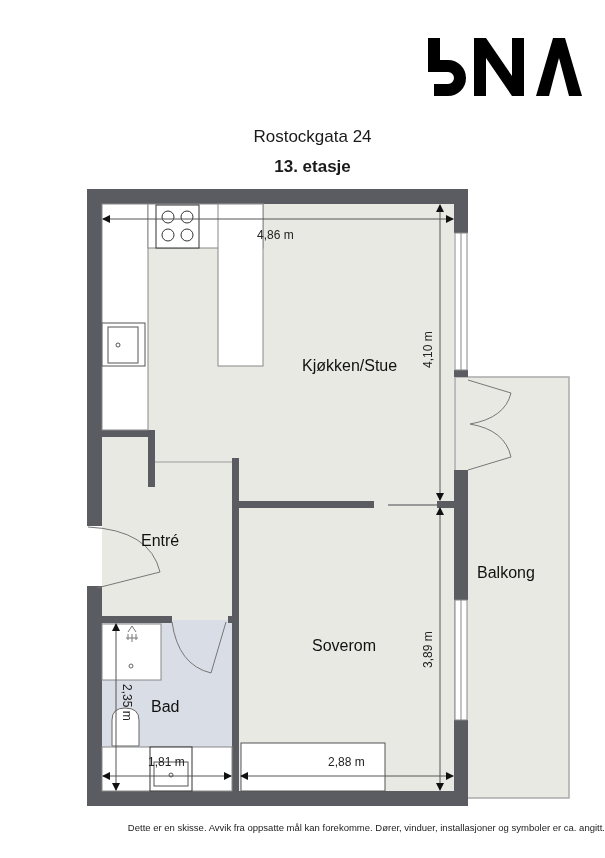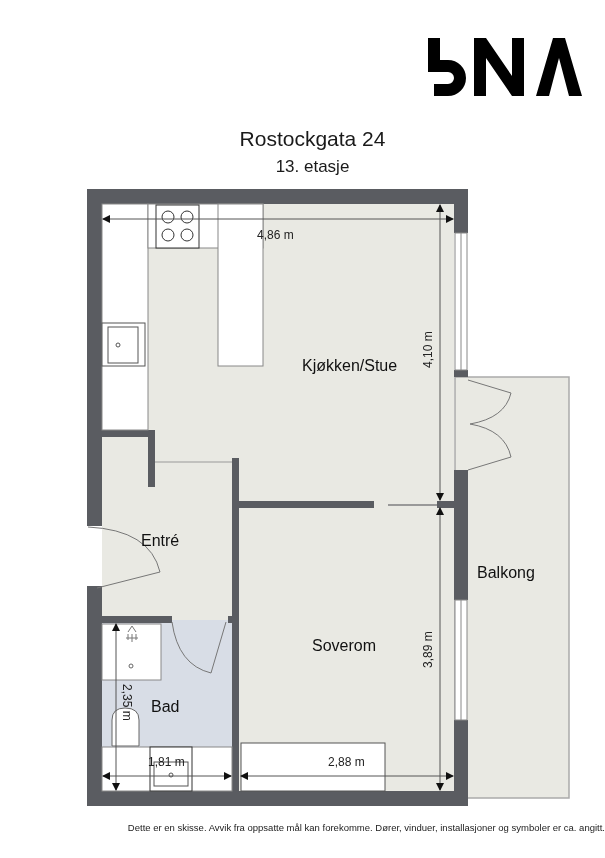--- a/index.html
+++ b/index.html
@@ -1,22 +1,22 @@
 <!DOCTYPE html>
 <html><head>
   <meta charset="utf-8">
   <style>
     * { margin: 0; padding: 0; box-sizing: border-box; }
     html, body { width: 605px; height: 858px; background: #ffffff; overflow: hidden; }
     body { position: relative; font-family: "Liberation Sans", sans-serif; color: #111; }
 
     .logo { position: absolute; left: 428px; top: 38px; width: 154px; height: 58px; }
     .title { position: absolute; left: 0; width: 605px; text-align: center; }
-    .title-main { top: 127px; font-size: 21px; color: #1a1a1a; padding-left: 20px; }
-    .title-sub { top: 157px; font-size: 17px; color: #1a1a1a; padding-left: 20px; }
+    .title-main { top: 127px; font-size: 17px; color: #1a1a1a; padding-left: 20px; }
+    .title-sub { top: 157px; font-size: 17px; color: #1a1a1a; padding-left: 20px; font-weight: bold; }
 
     .plan { position: absolute; left: 0; top: 0; width: 605px; height: 858px; }
     .plan text { font-family: "Liberation Sans", sans-serif; }
     .room-label { font-size: 16px; fill: #111; }
     .dim-label { font-size: 12px; fill: #222; }
 
     .footer { position: absolute; top: 822px; left: 0; width: 605px; text-align: right; font-size: 9.5px; color: #222; }
   </style>
 </head>
 <body>

